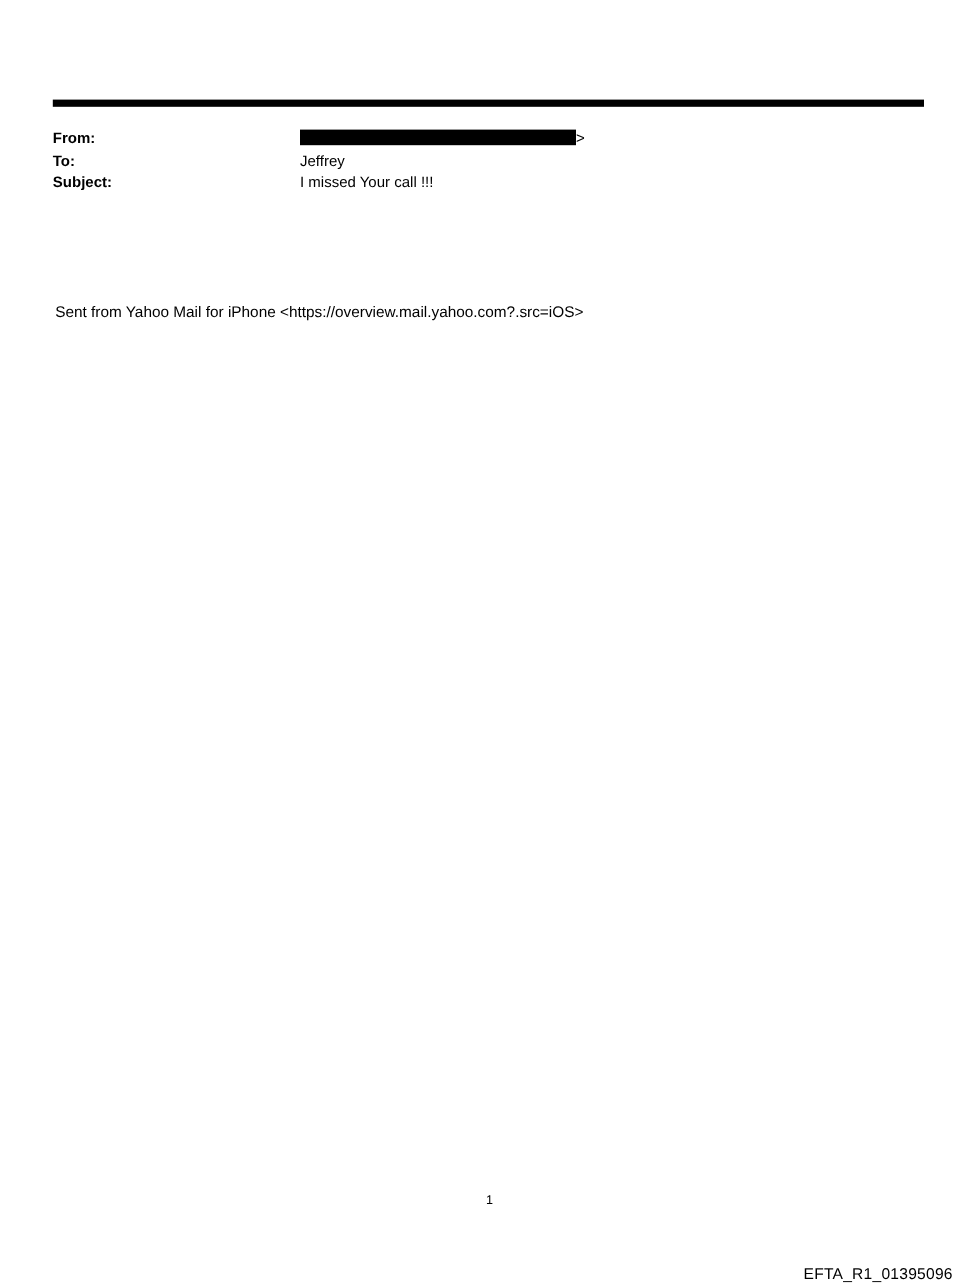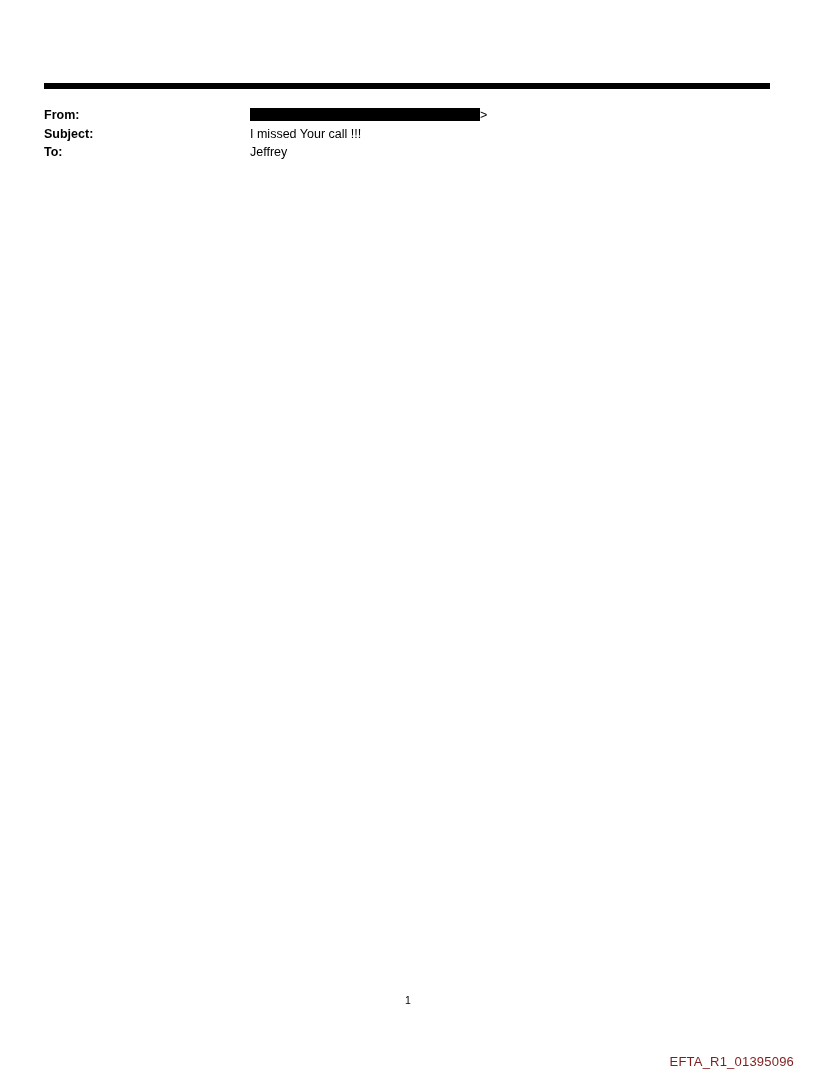--- a/index.html
+++ b/index.html
@@ -92,45 +92,46 @@
     color: #000000;
   }
 
   
   .bates {
     position: absolute;
     right: 22px;
     top: 1054px;
     font-size: 13px;
     letter-spacing: 0.2px;
-    color: #7f1d1d;
+    color: #000000;
   }
 </style>
 </head>
 <body>
 
 <div class="page">
 
   <div class="header-rule"></div>
 
   <table class="header-table">
     <tbody>
       <tr>
         <td class="label">From:</td>
         <td class="value"><span class="redaction"></span><span class="redaction-tail">&gt;</span></td>
       </tr>
       <tr>
+        <td class="label">To:</td>
+        <td class="value">Jeffrey</td>
+      </tr>
+      <tr>
         <td class="label">Subject:</td>
         <td class="value">I missed Your call !!!</td>
-      </tr>
-      <tr>
-        <td class="label">To:</td>
-        <td class="value">Jeffrey</td>
       </tr>
     </tbody>
   </table>
 
+  <div class="body-text">Sent from Yahoo Mail for iPhone &lt;https://overview.mail.yahoo.com?.src=iOS&gt;</div>
 
   <div class="page-number">1</div>
 
   <div class="bates">EFTA_R1_01395096</div>
 
 </div>
 
 </body></html>

